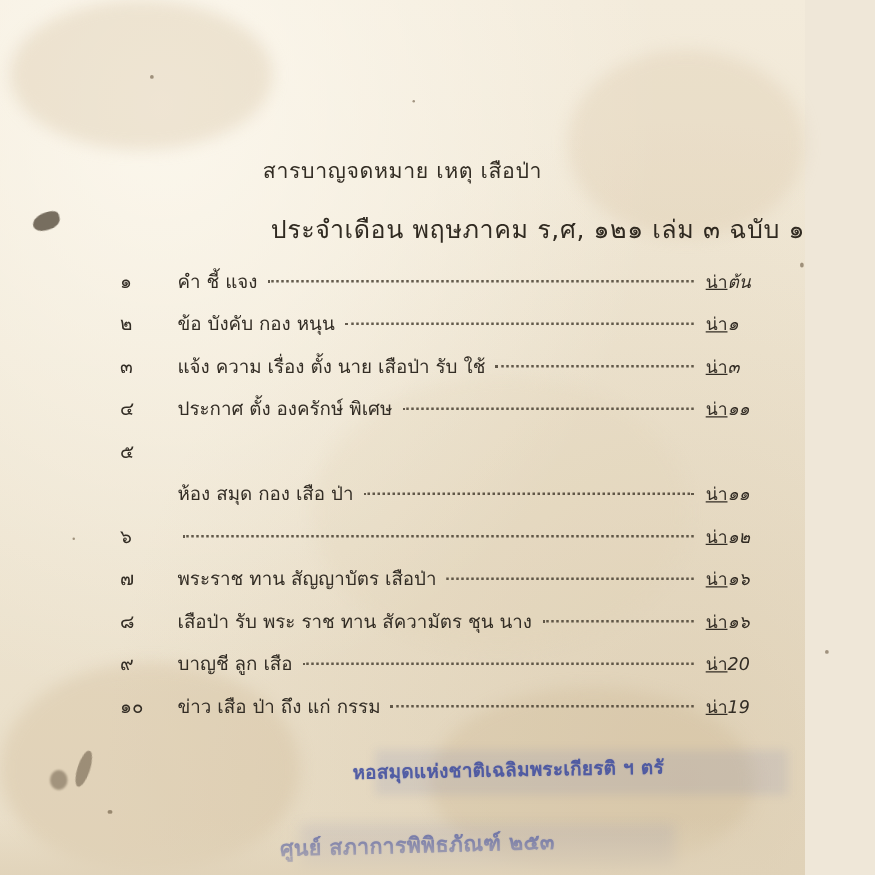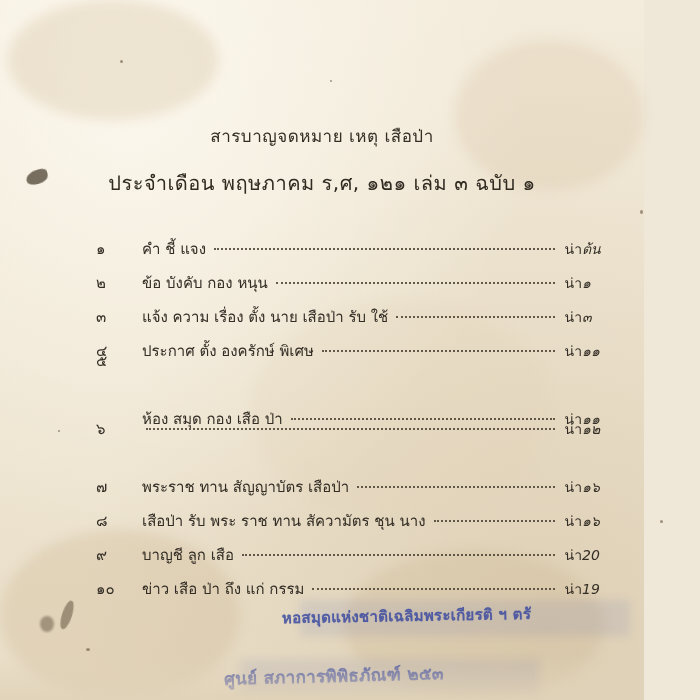--- a/index.html
+++ b/index.html
@@ -95,21 +95,21 @@
     text-align: center;
     font-size: 17px;
     letter-spacing: .5px;
     color: #332d24;
   }
 
   #subtitle {
     position: absolute;
     left: 0; right: 0;
     top: 167px;
-    text-align: center;
+    text-align: right;
     font-size: 20px;
     letter-spacing: .5px;
     color: #302a21;
   }
 
   #toc {
     position: absolute;
     left: 96px;
     top: 213px;
     width: 520px;
@@ -124,34 +124,34 @@
   }
   .num {
     width: 46px;
     flex: 0 0 46px;
     text-align: left;
     font-size: 15px;
   }
   .label {
     flex: 0 0 auto;
     padding-right: 4px;
-    margin-top: 24px;
   }
   .dots {
     flex: 1 1 auto;
     border-bottom: 2px dotted #4a4133;
     transform: translateY(-4px);
     margin: 0 4px;
     min-width: 10px;
     opacity: .85;
   }
   .pagelabel {
     flex: 0 0 auto;
     padding-left: 6px;
     font-size: 14px;
+    text-decoration: underline;
   }
   .pagenum {
     flex: 0 0 34px;
     text-align: left;
     font-size: 14px;
     font-style: italic;
   }
   
   .row.wrapline .num { visibility: hidden; }
   .row.nodots .dots { border-bottom: none; }

